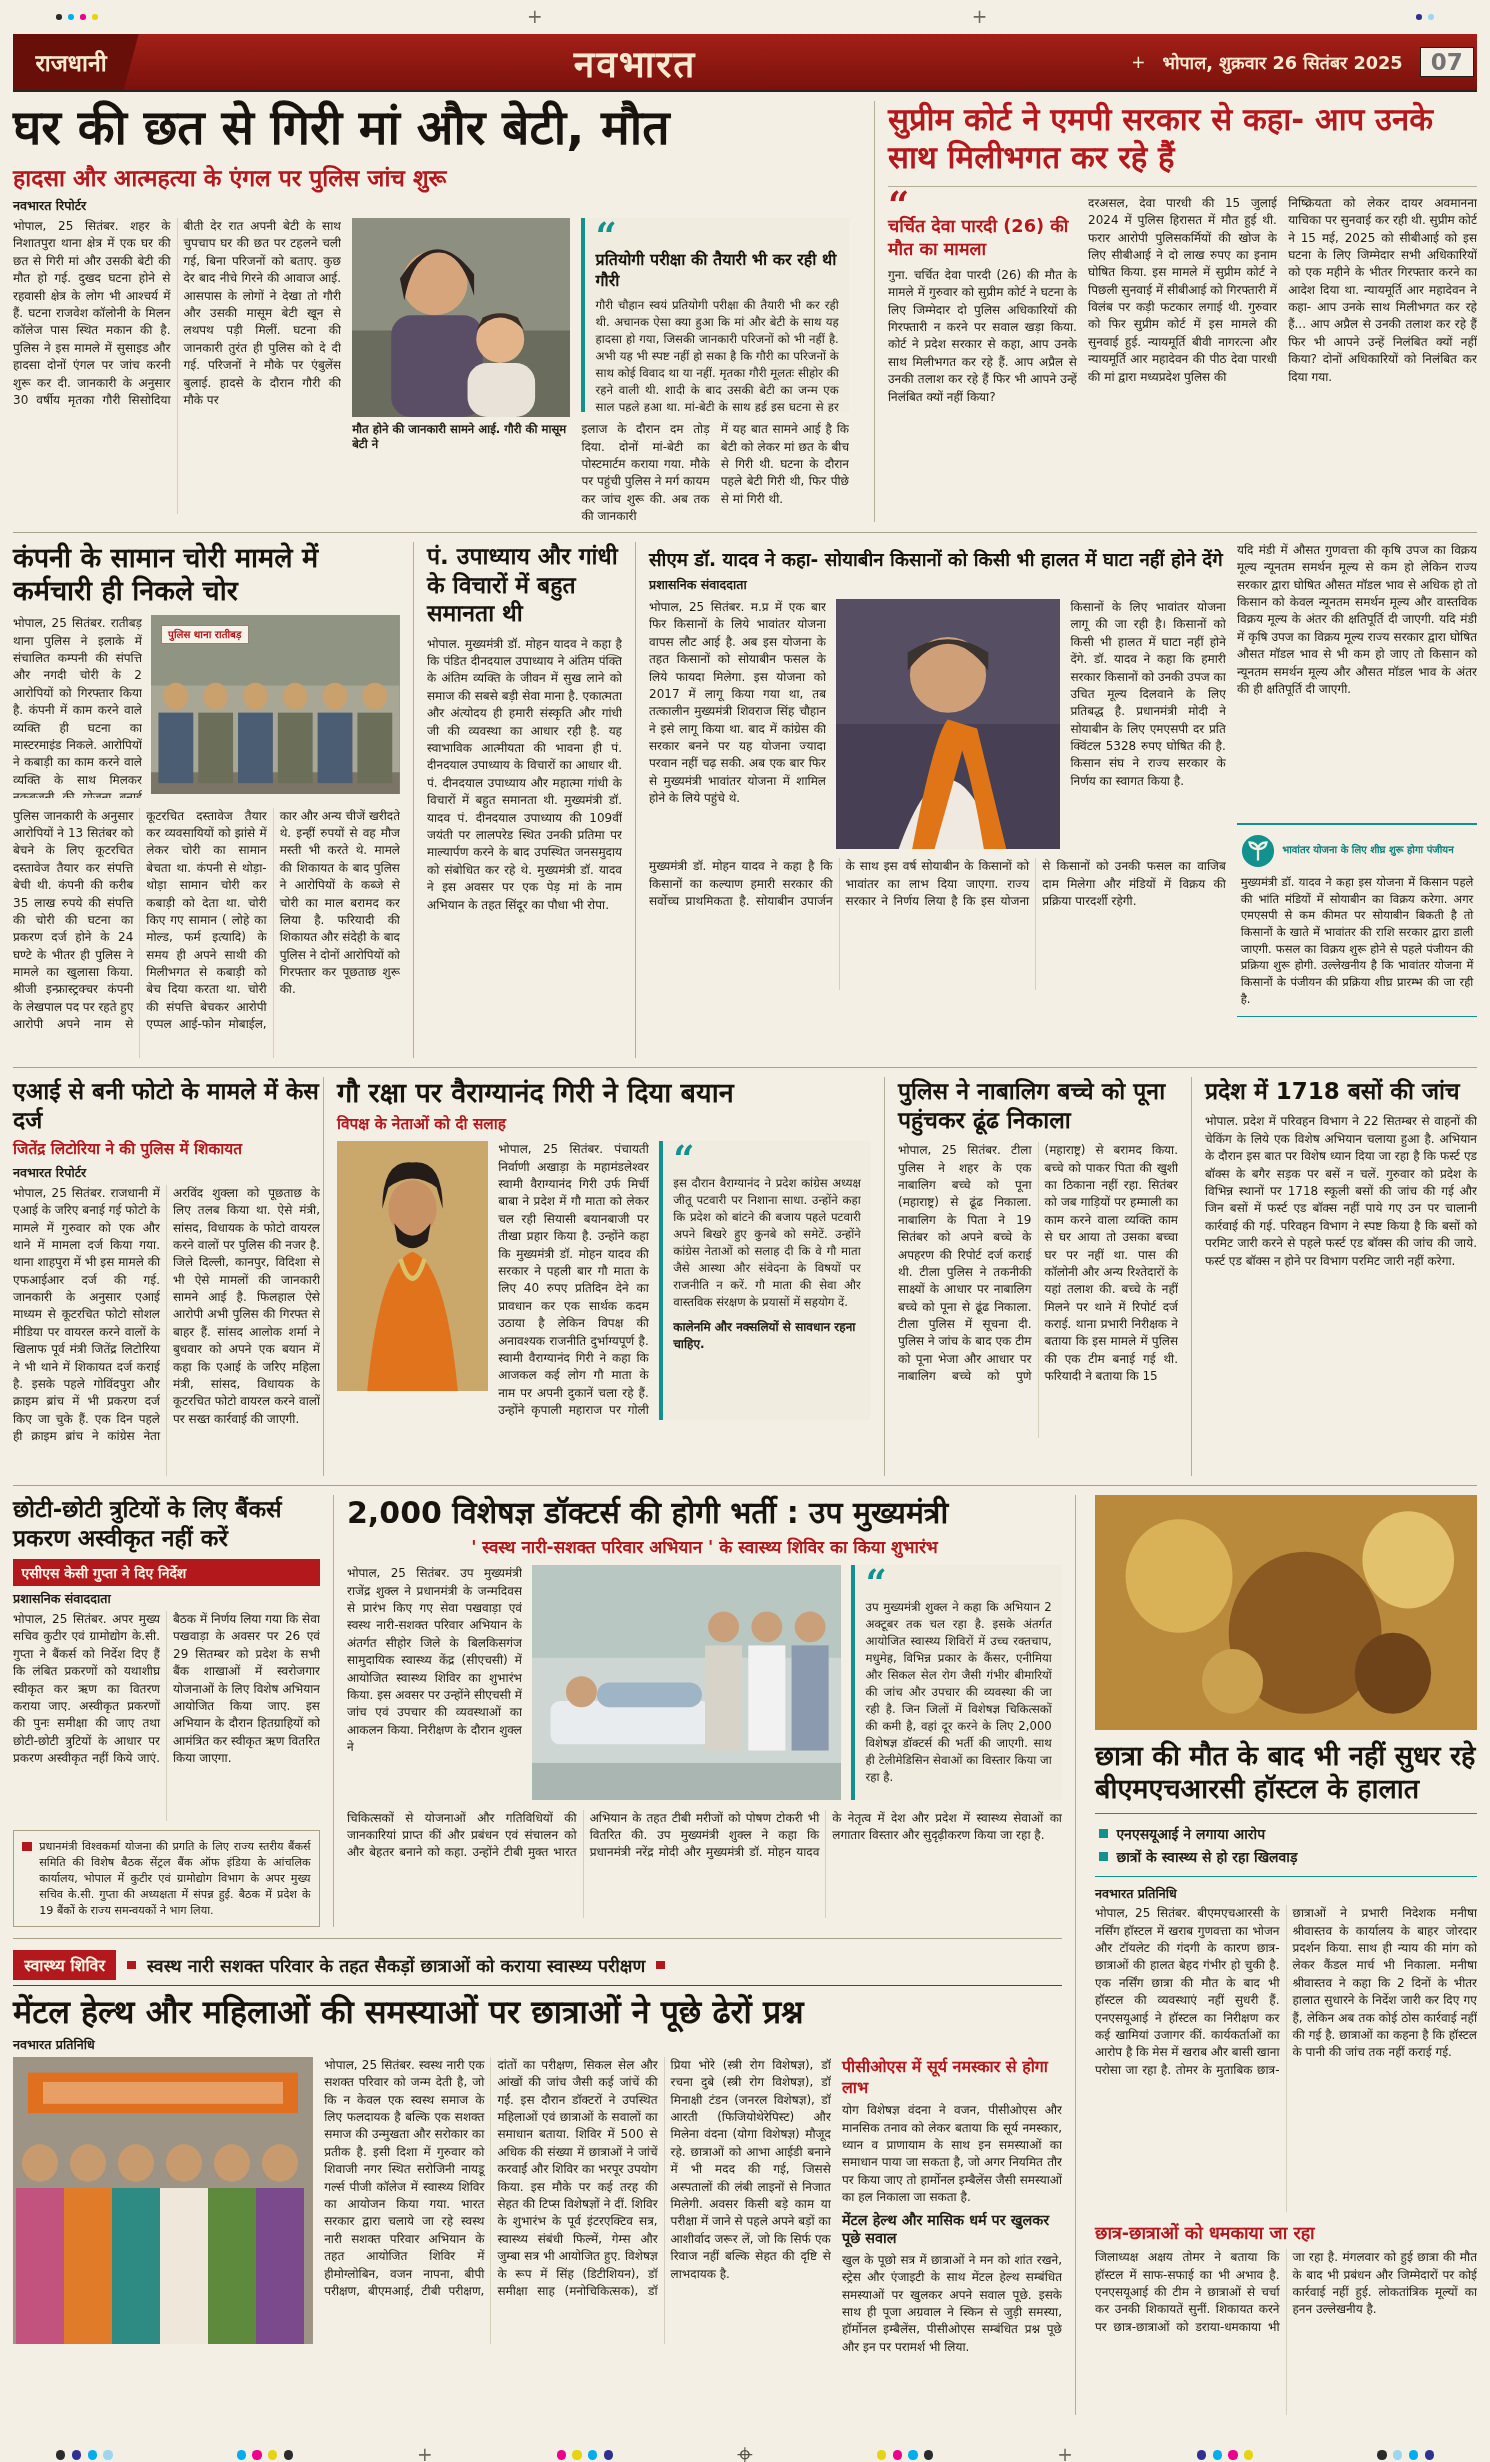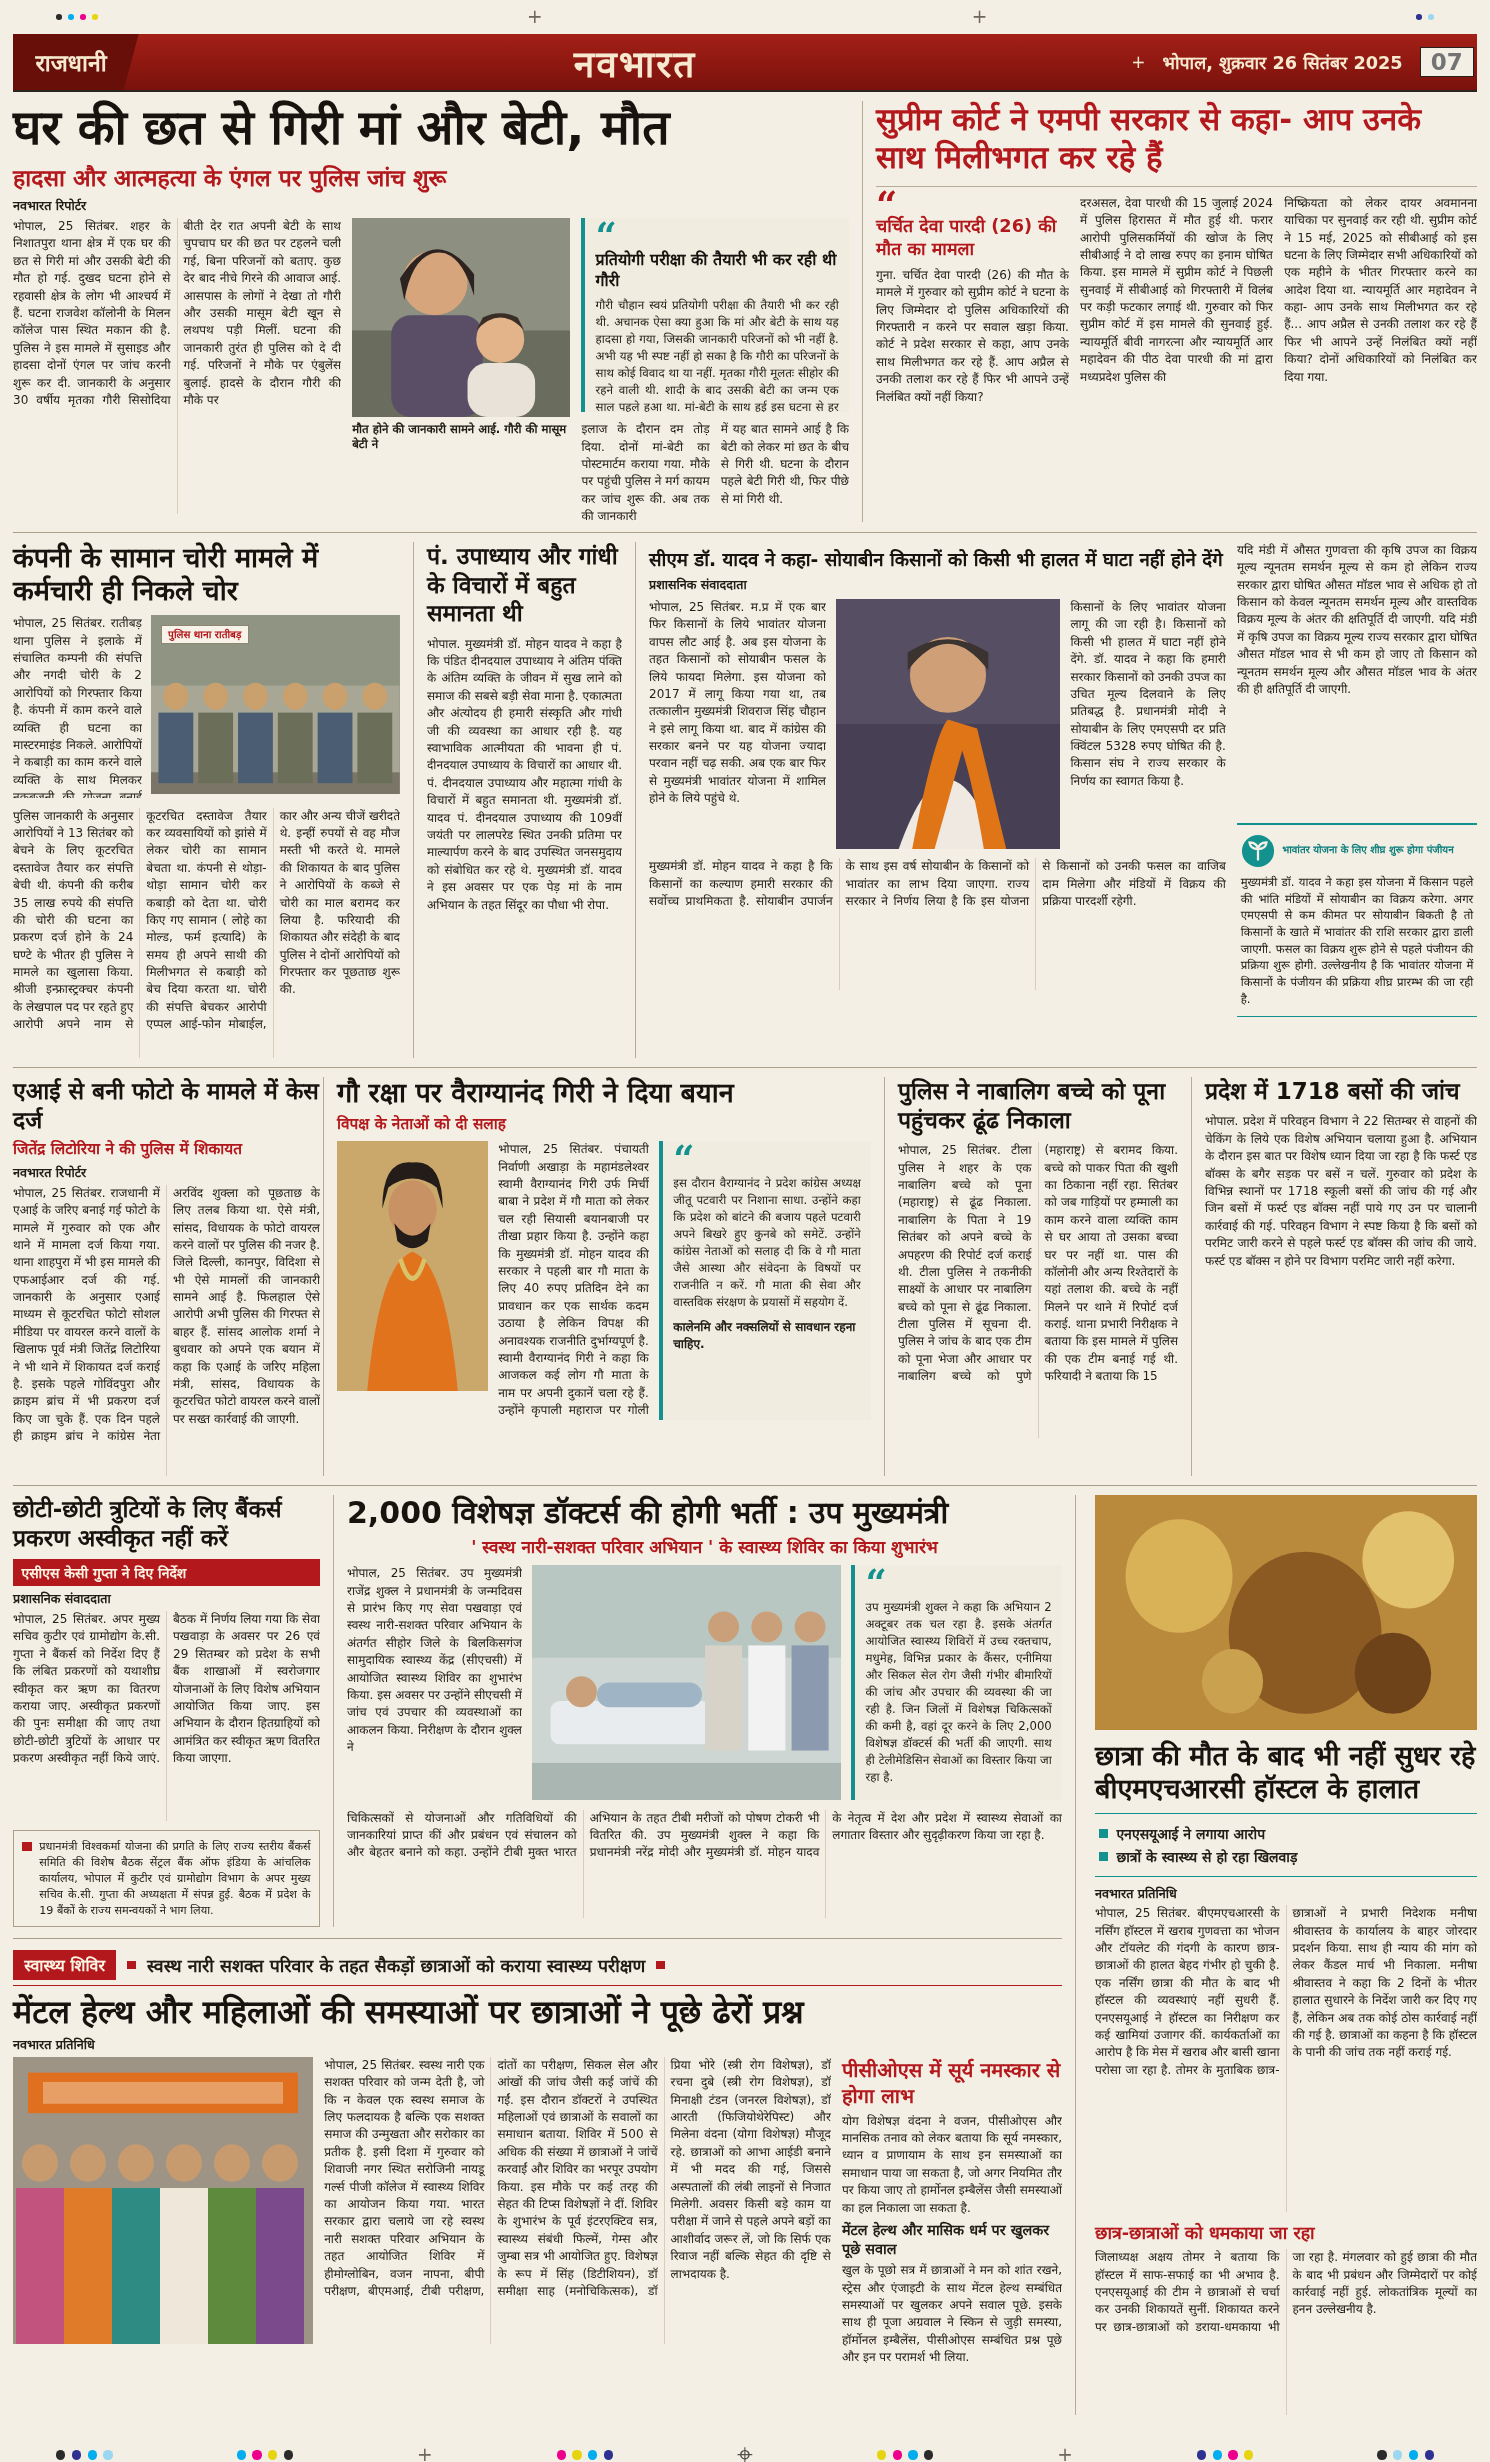--- a/index.html
+++ b/index.html
@@ -46,21 +46,21 @@
   .photo-sign{position:absolute;top:9.3px;left:9.3px;background:#f8f3e8;color:#b3191c;
               font-size:10.2px;font-weight:bold;padding:1.9px 6.5px;border:0.9px solid #8d8673}
   .quote-box{background:#f0ede0;border-left:4.7px solid #12918f;padding:7.5px 10.2px;overflow:hidden}
   .quote-mark{color:#12918f;font-size:37px;font-weight:bold;line-height:.55;display:block;
               font-family:"DejaVu Serif",serif;height:20.5px}
   .quote-mark.red{color:#b3191c}
   .quote-title{font-weight:bold;font-size:16px;line-height:1.3;margin:3.7px 0 5.6px;color:#17140f}
   .quote-text{font-size:11.7px;line-height:1.45;text-align:justify}
   .bold-note{font-weight:bold;font-size:12px;margin-top:7.5px}
   
-  .secA{display:grid;grid-template-columns:836px 1fr;gap:0}
+  .secA{display:grid;grid-template-columns:836px 1fr;gap:12px}
   .lead-sub{color:#b3191c;font-weight:bold;font-size:23px;margin:5.6px 0 1.9px}
   .lead-body{display:grid;grid-template-columns:328px 218px 1fr;gap:11.2px;margin-top:1.9px}
   .supreme{border-left:0.9px solid #b6ac97;padding-left:13px;margin-left:13px}
   .sup-cols{display:grid;grid-template-columns:1fr 1fr 1fr;gap:11.2px;border-top:0.9px solid #b6ac97;
             margin-top:9.3px;padding-top:7.5px}
   .case-title{color:#b3191c;font-weight:bold;font-size:17.7px;line-height:1.3;margin-bottom:5.6px}
   
   .secB{display:grid;grid-template-columns:387px 222px 1fr;gap:0}
   .comp-top{display:grid;grid-template-columns:129px 1fr;gap:9.3px;margin-top:7.5px}
   .comp-bottom{margin-top:9.3px}
@@ -367,21 +367,21 @@
               <circle cx="57" cy="34" r="6" fill="#c79b6e"></circle>
                 <rect x="49" y="42" width="16" height="50" fill="#eee7da"></rect>
               <circle cx="73" cy="34" r="6" fill="#c79b6e"></circle>
                 <rect x="65" y="42" width="16" height="50" fill="#5d8a3c"></rect>
               <circle cx="89" cy="34" r="6" fill="#c79b6e"></circle>
                 <rect x="81" y="42" width="16" height="50" fill="#7a4a8c"></rect>
             </svg>
           </div>
           <div class="flow cols3" style="height:287px">भोपाल, 25 सितंबर. स्वस्थ नारी एक सशक्त परिवार को जन्म देती है, जो कि न केवल एक स्वस्थ समाज के लिए फलदायक है बल्कि एक सशक्त समाज की उन्मुखता और सरोकार का प्रतीक है. इसी दिशा में गुरुवार को शिवाजी नगर स्थित सरोजिनी नायडू गर्ल्स पीजी कॉलेज में स्वास्थ्य शिविर का आयोजन किया गया. भारत सरकार द्वारा चलाये जा रहे स्वस्थ नारी सशक्त परिवार अभियान के तहत आयोजित शिविर में हीमोग्लोबिन, वजन नापना, बीपी परीक्षण, बीएमआई, टीबी परीक्षण, दांतों का परीक्षण, सिकल सेल और आंखों की जांच जैसी कई जांचें की गईं. इस दौरान डॉक्टरों ने उपस्थित महिलाओं एवं छात्राओं के सवालों का समाधान बताया. शिविर में 500 से अधिक की संख्या में छात्राओं ने जांचें करवाईं और शिविर का भरपूर उपयोग किया. इस मौके पर कई तरह की सेहत की टिप्स विशेषज्ञों ने दीं. शिविर के शुभारंभ के पूर्व इंटरएक्टिव सत्र, स्वास्थ्य संबंधी फिल्में, गेम्स और जुम्बा सत्र भी आयोजित हुए. विशेषज्ञ के रूप में सिंह (डिटीशियन), डॉ समीक्षा साह (मनोचिकित्सक), डॉ प्रिया भोरे (स्त्री रोग विशेषज्ञ), डॉ रचना दुबे (स्त्री रोग विशेषज्ञ), डॉ मिनाक्षी टंडन (जनरल विशेषज्ञ), डॉ आरती (फिजियोथेरेपिस्ट) और मिलेना वंदना (योगा विशेषज्ञ) मौजूद रहे. छात्राओं को आभा आईडी बनाने में भी मदद की गई, जिससे अस्पतालों की लंबी लाइनों से निजात मिलेगी. अवसर किसी बड़े काम या परीक्षा में जाने से पहले अपने बड़ों का आशीर्वाद जरूर लें, जो कि सिर्फ एक रिवाज नहीं बल्कि सेहत की दृष्टि से लाभदायक है.</div>
           <div>
-            <div class="sub-red" style="font-size:20px">पीसीओएस में सूर्य नमस्कार से होगा लाभ</div>
+            <div class="sub-red" style="font-size:16px">पीसीओएस में सूर्य नमस्कार से होगा लाभ</div>
             <div class="flow" style="height:101px;margin-top:3.7px">योग विशेषज्ञ वंदना ने वजन, पीसीओएस और मानसिक तनाव को लेकर बताया कि सूर्य नमस्कार, ध्यान व प्राणायाम के साथ इन समस्याओं का समाधान पाया जा सकता है, जो अगर नियमित तौर पर किया जाए तो हार्मोनल इम्बैलेंस जैसी समस्याओं का हल निकाला जा सकता है.</div>
             <div class="bold-sub">मेंटल हेल्थ और मासिक धर्म पर खुलकर पूछे सवाल</div>
             <div class="flow" style="height:123px">खुल के पूछो सत्र में छात्राओं ने मन को शांत रखने, स्ट्रेस और एंजाइटी के साथ मेंटल हेल्थ सम्बंधित समस्याओं पर खुलकर अपने सवाल पूछे. इसके साथ ही पूजा अग्रवाल ने स्किन से जुड़ी समस्या, हॉर्मोनल इम्बैलेंस, पीसीओएस सम्बंधित प्रश्न पूछे और इन पर परामर्श भी लिया.</div>
           </div>
         </div>
       </div>
     </div>
 
     <article class="bmhrc">
       <div class="photo ph-food">

